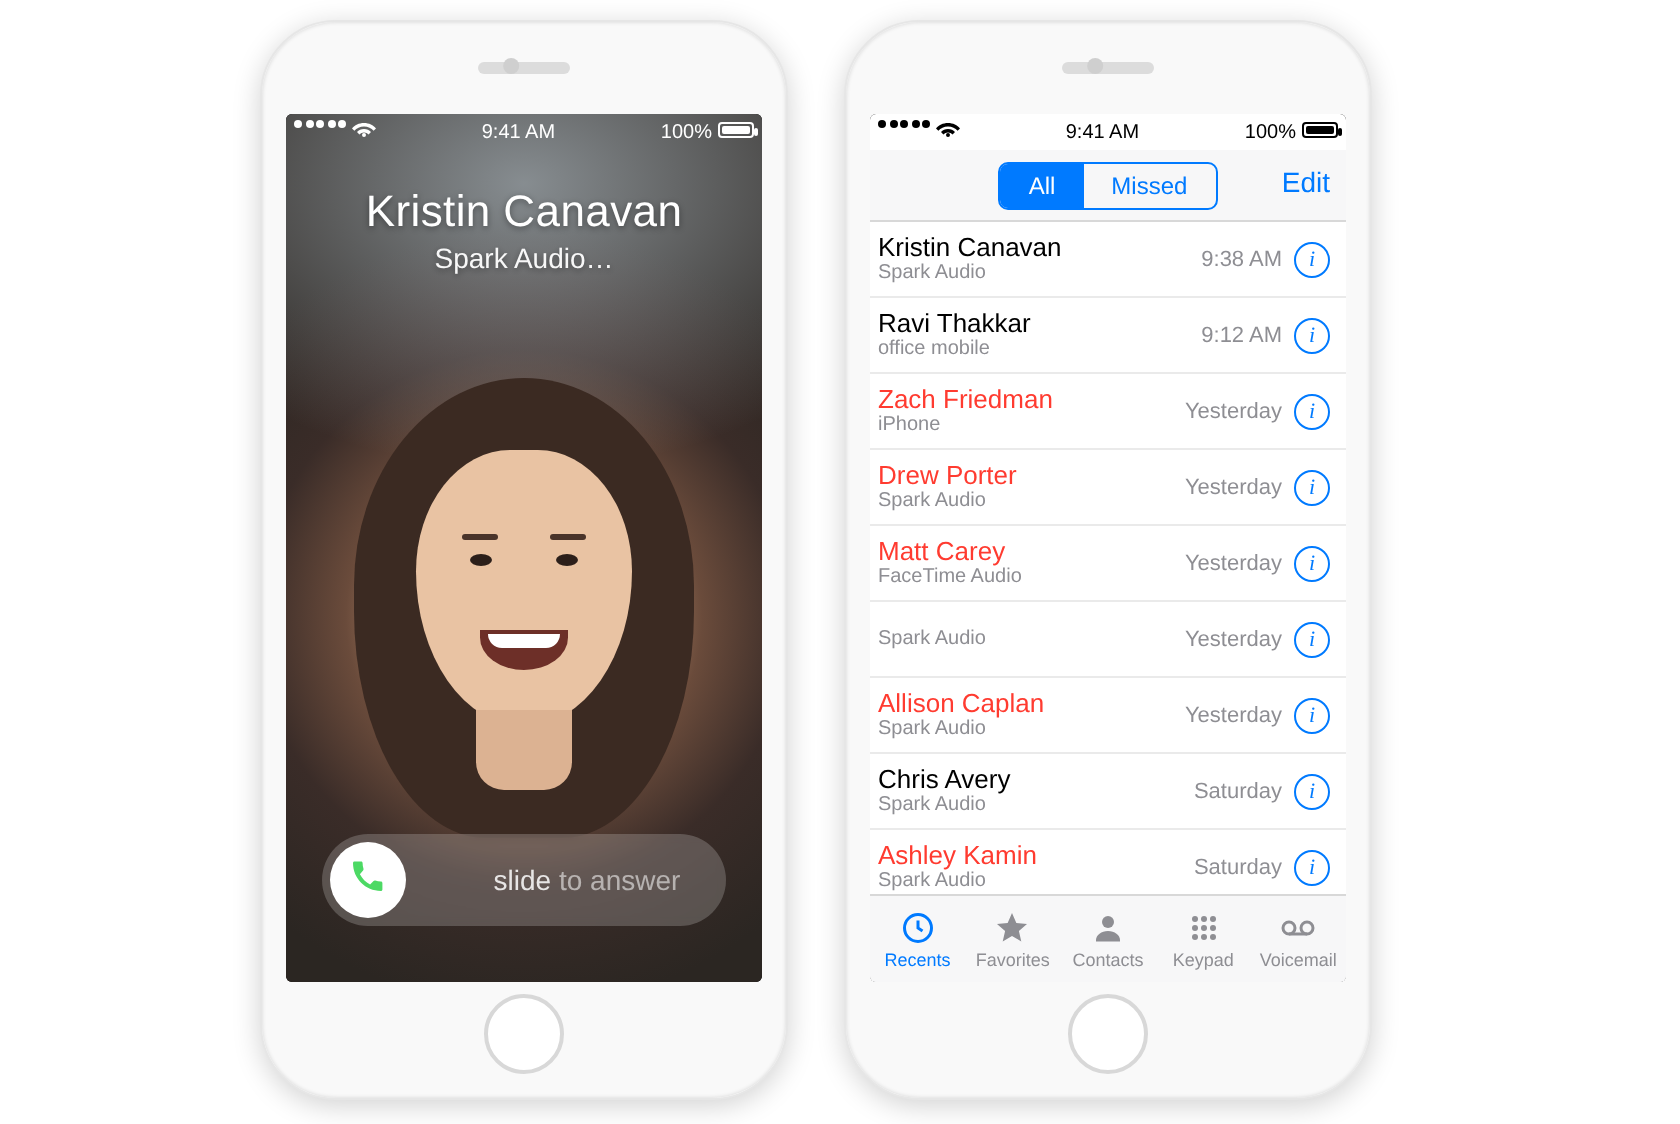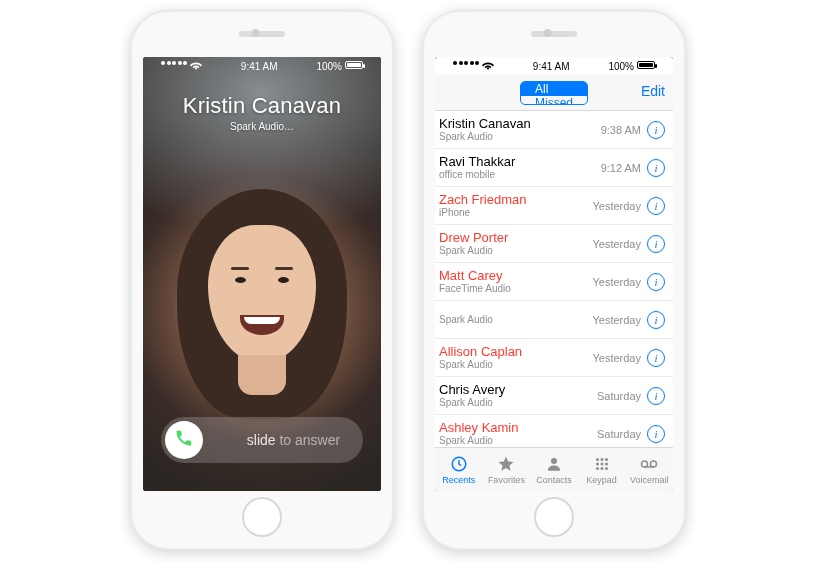--- a/index.html
+++ b/index.html
@@ -33,21 +33,21 @@
 
   .screen {
     position: absolute; top: 46px; left: 12px; right: 12px; bottom: 58px;
     border-radius: 3px; overflow: hidden; background: #000;
   }
 
   
   .status-bar {
     position: absolute; top: 0; left: 0; right: 0; height: 18px;
     display: flex; align-items: center; justify-content: space-between;
-    padding: 0 18px; font-size: 10px; z-index: 5;
+    padding: 0 4px; font-size: 10px; z-index: 5;
   }
   .status-bar.light { color: #fff; }
   .status-bar.dark  { color: #000; }
   .sb-left, .sb-right { display: flex; align-items: flex-start; gap: 3px; }
   .sig-dots { display: flex; gap: 1.5px; }
   .sig-dots span { width: 4px; height: 4px; border-radius: 50%; background: currentColor; }
   .batt { width: 18px; height: 8px; border: 1px solid currentColor; border-radius: 2px; position: relative; }
   .batt::after { content: ""; position: absolute; right: -3px; top: 2px; width: 2px; height: 4px; background: currentColor; border-radius: 1px; }
   .batt-fill { position: absolute; inset: 1px; background: currentColor; border-radius: 1px; }
 
@@ -82,21 +82,21 @@
     width: 44px; height: 20px; background: #6d2f28; border-radius: 0 0 30px 30px / 0 0 22px 22px;
   }
   .teeth { position: absolute; top: 2px; left: 4px; right: 4px; height: 7px; background: #fff; border-radius: 0 0 8px 8px; }
   .neck {
     position: absolute; left: 50%; bottom: -6px; transform: translateX(-50%);
     width: 48px; height: 40px; background: #dcb292; border-radius: 0 0 14px 14px;
   }
 
   .caller-block { position: absolute; top: 36px; left: 0; right: 0; text-align: center; color: #fff; text-shadow: 0 1px 3px rgba(0,0,0,0.4); }
   .caller-name { font-size: 22px; font-weight: 300; letter-spacing: 0.2px; }
-  .caller-sub  { font-size: 10px; font-weight: 300; opacity: 0.95; margin-top: 2px; }
+  .caller-sub  { font-size: 14px; font-weight: 300; opacity: 0.95; margin-top: 2px; }
 
   .slide-track {
     position: absolute; left: 18px; right: 18px; bottom: 28px; height: 46px;
     background: rgba(255,255,255,0.20); border-radius: 24px;
     display: flex; align-items: center; padding: 4px;
     backdrop-filter: blur(2px);
     gap: 25px;
   }
   .slide-knob {
     width: 38px; height: 38px; border-radius: 50%; background: #fff;
@@ -106,21 +106,21 @@
   .slide-text .dim { color: rgba(255,255,255,0.55); }
 
   
   .recents-screen { position: absolute; inset: 0; background: #fff; }
   .nav-bar {
     position: absolute; top: 18px; left: 0; right: 0; height: 36px;
     display: flex; align-items: center; justify-content: center;
     border-bottom: 1px solid #d8d8d8; background: #f7f7f8;
   }
   .edit-btn { position: absolute; right: 8px; top: 8px; color: #007aff; font-size: 14px; }
-  .seg { display: flex; border: 1px solid #007aff; border-radius: 5px; overflow: hidden; height: 24px; flex-direction: column; }
+  .seg { display: flex; border: 1px solid #007aff; border-radius: 5px; overflow: hidden; height: 24px; }
   .seg div { font-size: 12px; padding: 0 14px; display: flex; align-items: center; color: #007aff; }
   .seg .sel { background: #007aff; color: #fff; }
 
   .call-list { position: absolute; top: 54px; left: 0; right: 0; bottom: 44px; overflow: hidden; }
   .row {
     display: flex; align-items: center; height: 38px; padding: 0 8px 0 4px;
     border-bottom: 1px solid #eaeaea; background: #fff;
   }
   .row .main { flex: 1; min-width: 0; overflow: hidden; }
   .row .name { font-size: 13px; line-height: 15px; white-space: nowrap; }

